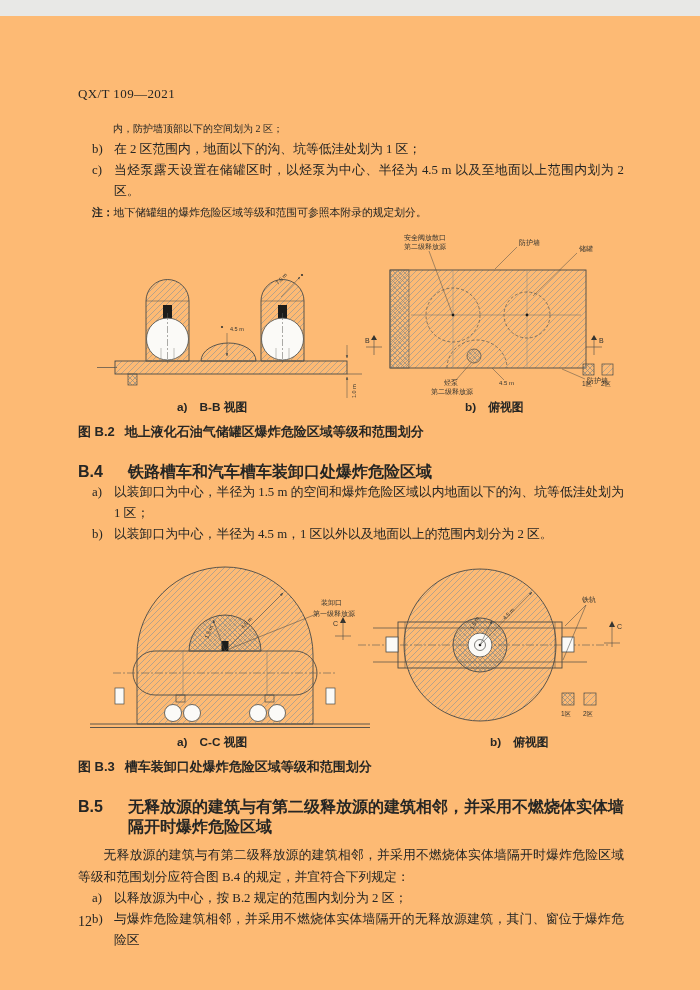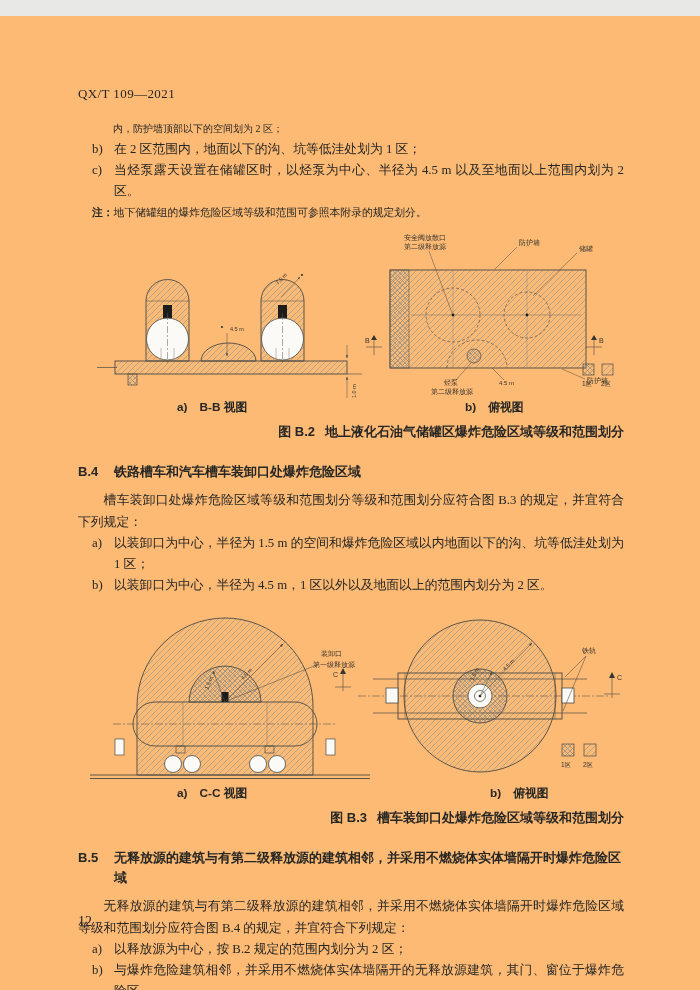--- a/index.html
+++ b/index.html
@@ -16,23 +16,23 @@
   .li .lab{flex:none;width:22px;}
   .li .txt{flex:1;text-align:justify;}
   .note{margin:2px 0 0 14px;font-size:10.8px;line-height:16px;}
   .note b{font-weight:bold;}
   .fig{position:relative;margin-top:8px;margin-left:-3px;width:552px;}
   .cap-row{position:relative;height:18px;font-family:"Liberation Sans","DejaVu Sans",sans-serif;font-weight:bold;font-size:11.8px;}
   .cap-a{position:absolute;left:102px;top:0;}
   .cap-b{position:absolute;left:350px;top:0;padding-left:40px;}
   .cap-b3{left:375px;}
   .cap-row .cl{margin-right:12px;}
-  .figcaption{margin-top:5px;text-align:right;font-family:"Liberation Sans","DejaVu Sans",sans-serif;font-weight:bold;font-size:13px;}
+  .figcaption{margin-top:5px;text-align:left;font-family:"Liberation Sans","DejaVu Sans",sans-serif;font-weight:bold;font-size:13px;}
   .figcaption .cl{margin-right:10px;}
-  .sect-h{display:flex;margin-top:21px;font-family:"Liberation Sans","DejaVu Sans",sans-serif;font-weight:bold;font-size:13px;line-height:20px;}
+  .sect-h{display:flex;margin-top:21px;font-family:"Liberation Sans","DejaVu Sans",sans-serif;font-weight:bold;font-size:16px;line-height:20px;gap:14px;}
   .sect-h .cl{flex:none;width:36px;}
   .para{margin:8px 0 0 0;font-size:12.8px;line-height:21.5px;text-indent:2em;text-align:justify;}
   .page-number{position:absolute;left:78px;top:898px;font-size:14px;}
   svg{display:block;}
   svg text{font-family:"Liberation Sans","DejaVu Sans",sans-serif;fill:#33332f;}
 </style>
 </head>
 <body>
 
 <div class="page">
@@ -161,21 +161,20 @@
       </div>
     </div>
     <div class="figcaption">
       <span class="cl">图 B.2</span><span>地上液化石油气储罐区爆炸危险区域等级和范围划分</span>
     </div>
 
     <div class="sect-h">
       <span class="cl">B.4</span>
       <span>铁路槽车和汽车槽车装卸口处爆炸危险区域</span>
     </div>
-    <p class="para">槽车装卸口处爆炸危险区域等级和范围划分等级和范围划分应符合图 B.3 的规定，并宜符合下列规定：</p>
     <div class="li">
       <span class="lab">a)</span>
       <span class="txt">以装卸口为中心，半径为 1.5 m 的空间和爆炸危险区域以内地面以下的沟、坑等低洼处划为 1 区；</span>
     </div>
     <div class="li">
       <span class="lab">b)</span>
       <span class="txt">以装卸口为中心，半径为 4.5 m，1 区以外以及地面以上的范围内划分为 2 区。</span>
     </div>
 
     <div class="fig" style="margin-top:10px;">

